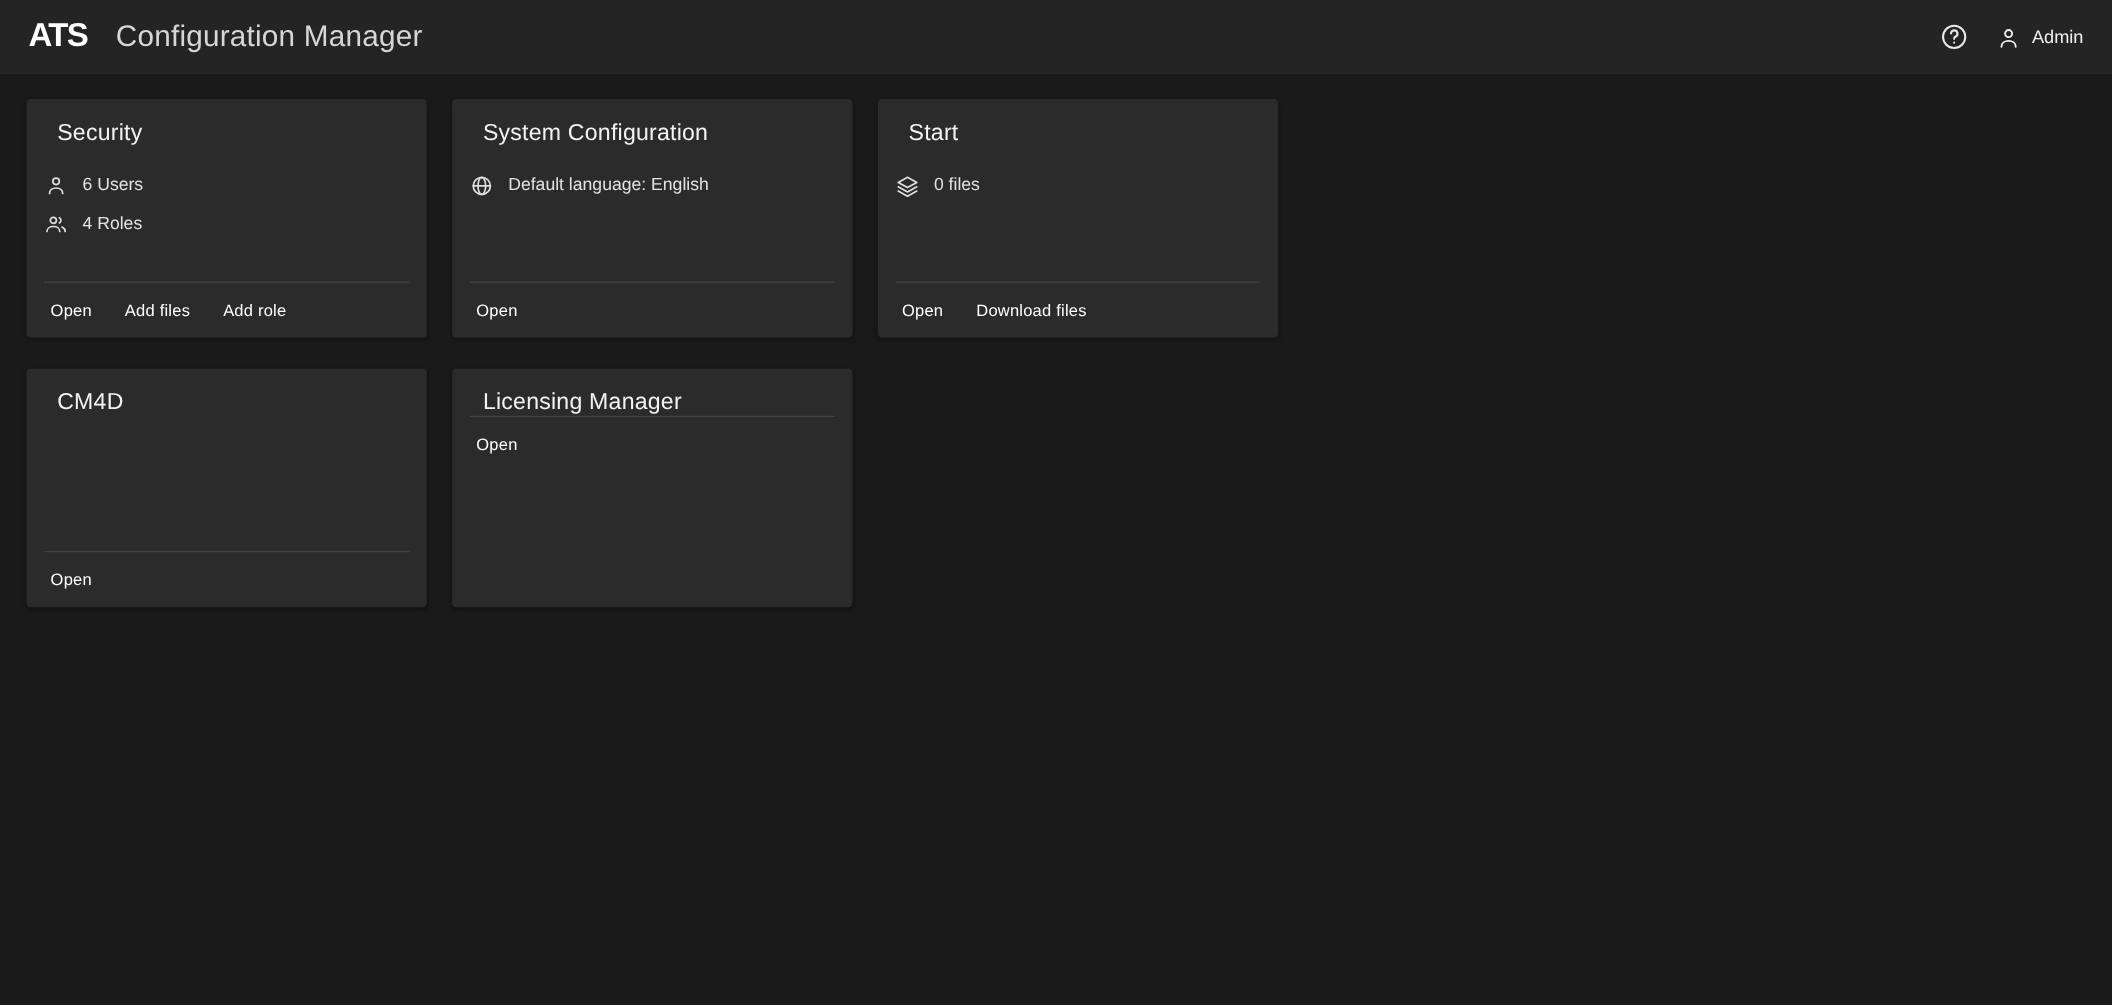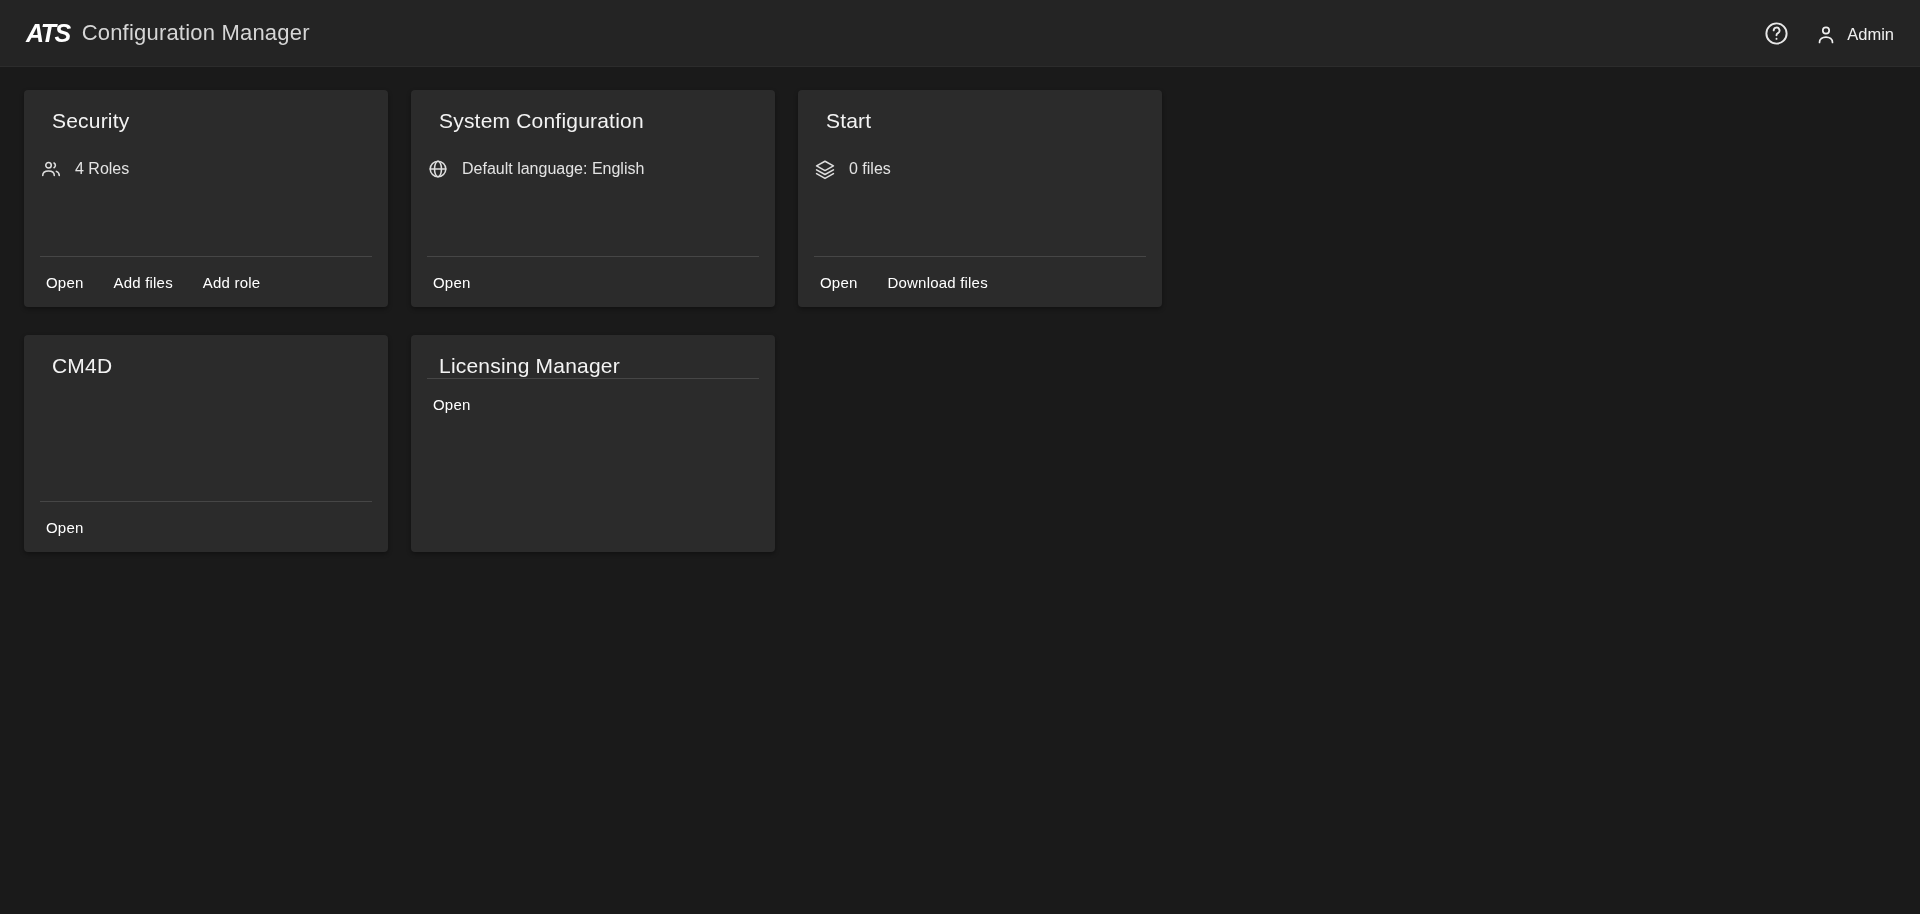--- a/index.html
+++ b/index.html
@@ -15,29 +15,28 @@
   .header {
     height:67px;
     background:#242424;
     display:flex;
     align-items:center;
     padding:0 26px;
     border-bottom:1px solid #2c2c2c;
   }
   .logo {
     font-weight:800;
-    font-style:italic;
-    font-size:25px;
+    font-size:30px;
     color:#ffffff;
     letter-spacing:-1.5px;
-    margin-right:12px;
+    margin-right:26px;
     user-select:none;
   }
   .app-title {
-    font-size:22px;
+    font-size:27px;
     font-weight:400;
     color:#d6d6d6;
     letter-spacing:.2px;
     text-align:center;
   }
   .header-right {
     margin-left:auto;
     display:flex;
     align-items:flex-end;
     gap:24px;
@@ -171,20 +170,29 @@
 
 <main class="main">
   <div class="grid">
 
     <section class="card">
       <h2 class="card-title">Security</h2>
       <div class="card-content">
         <div class="info-row">
           <span class="icon">
             <svg viewBox="0 0 24 24" fill="none" stroke="currentColor" stroke-width="1.7" stroke-linecap="round" stroke-linejoin="round">
+              <circle cx="12" cy="7.5" r="3.2"></circle>
+              <path d="M5.5 19.5c0-3.4 2.9-5.4 6.5-5.4s6.5 2 6.5 5.4"></path>
+            </svg>
+          </span>
+          <span>6 Users</span>
+        </div>
+        <div class="info-row">
+          <span class="icon">
+            <svg viewBox="0 0 24 24" fill="none" stroke="currentColor" stroke-width="1.7" stroke-linecap="round" stroke-linejoin="round">
               <circle cx="9.3" cy="8" r="3"></circle>
               <path d="M3 19c0-3.1 2.8-4.9 6.3-4.9S15.6 15.9 15.6 19"></path>
               <path d="M15.3 5.4a3 3 0 0 1 0 5.2"></path>
               <path d="M17.8 14.6c1.9.8 3.2 2.2 3.2 4.4"></path>
             </svg>
           </span>
           <span>4 Roles</span>
         </div>
       </div>
       <div class="divider"></div>

